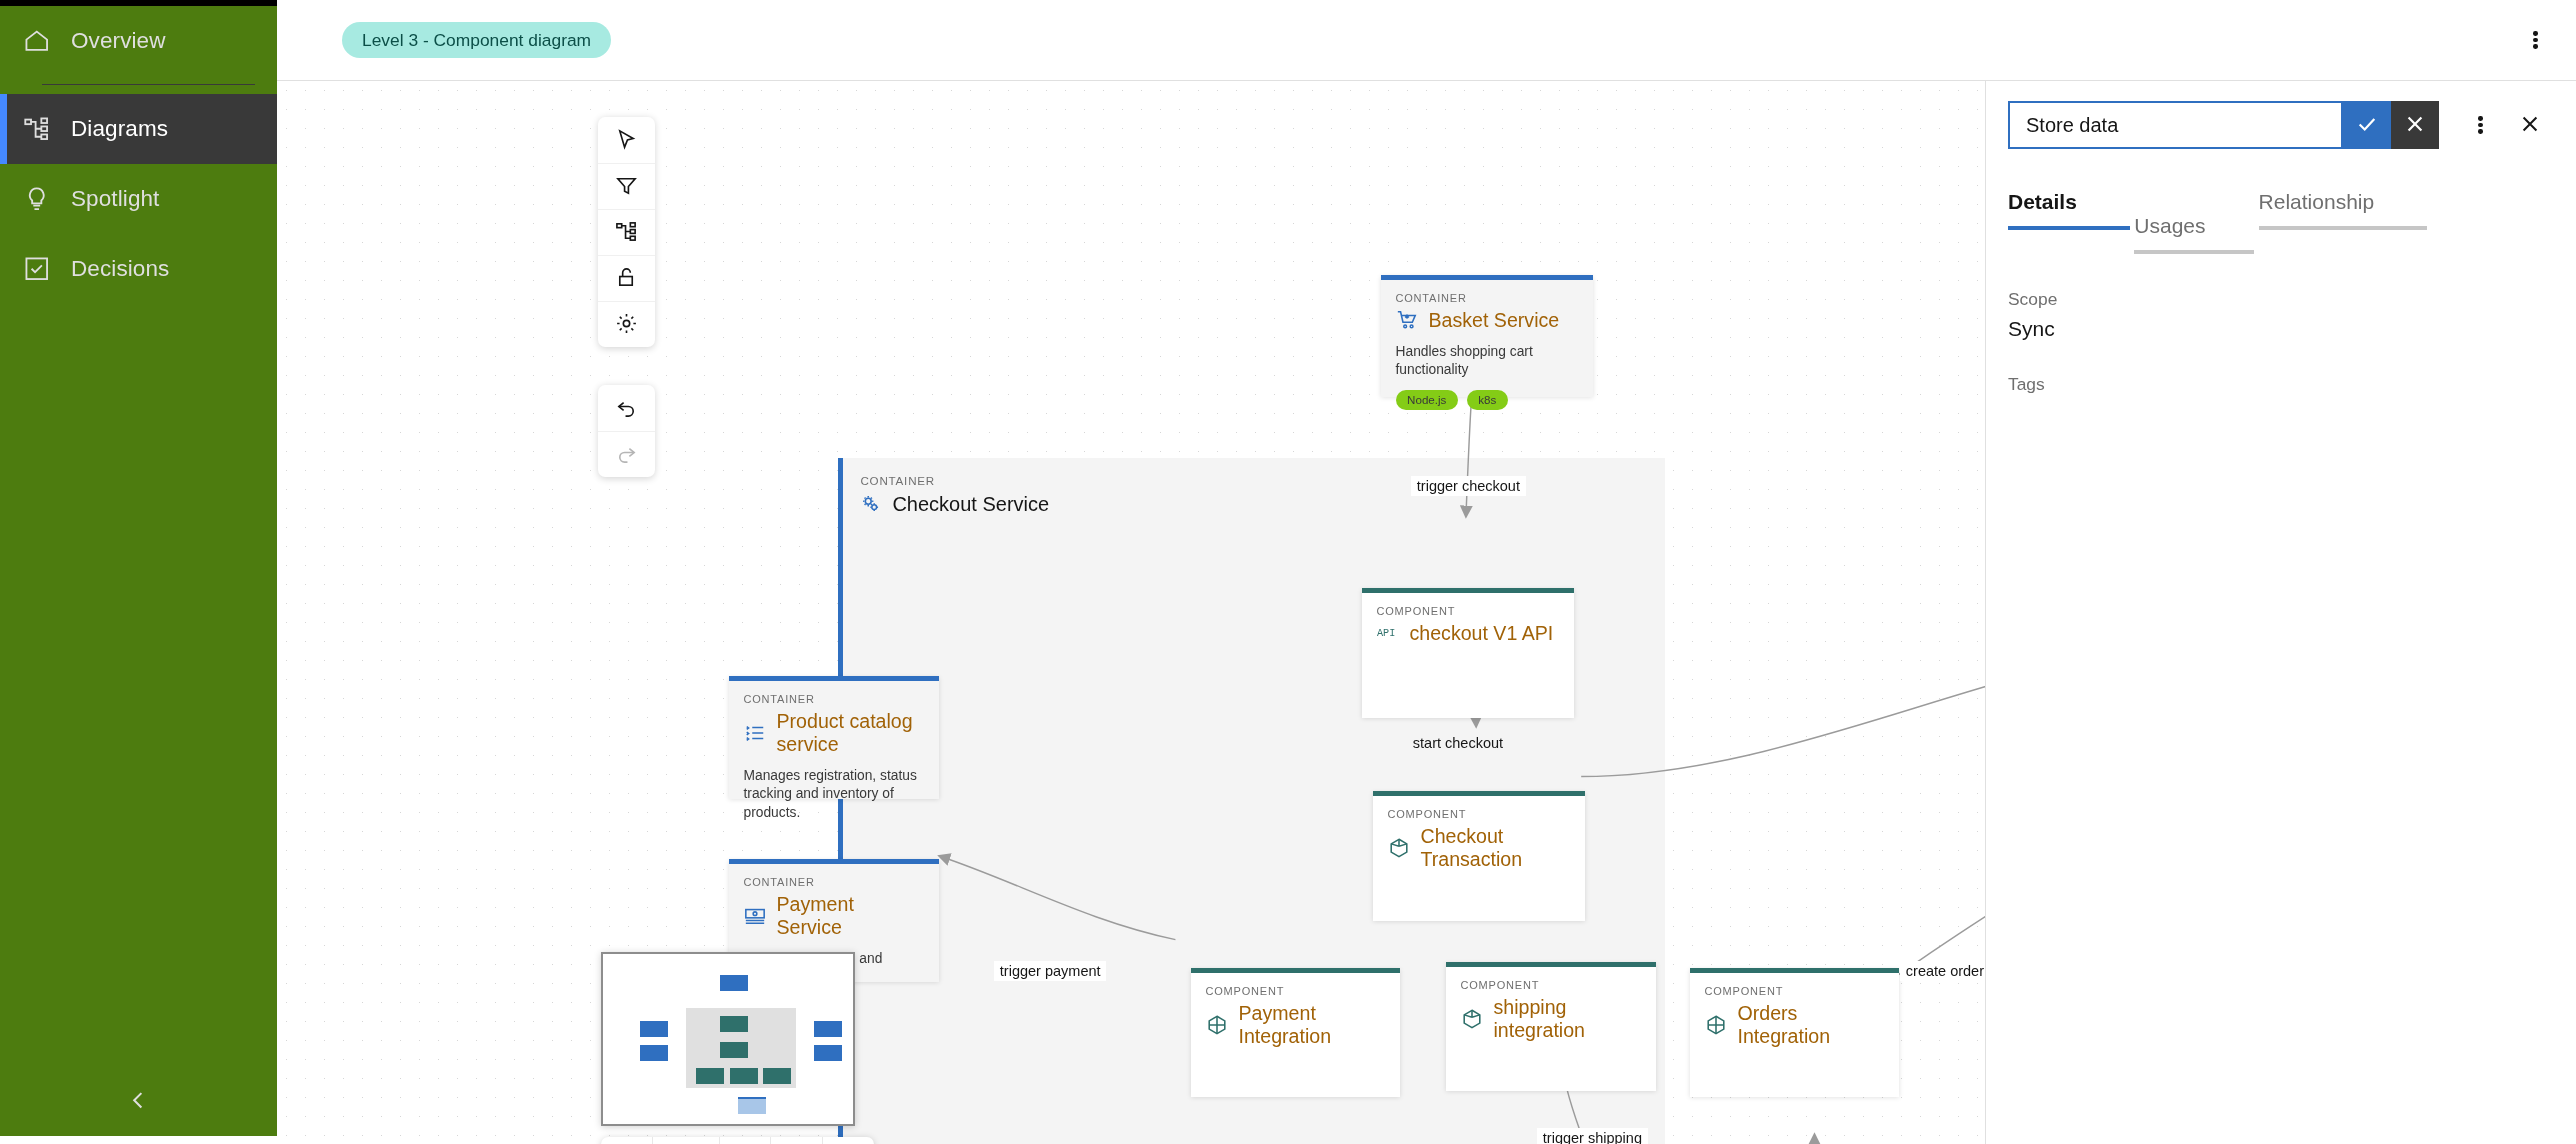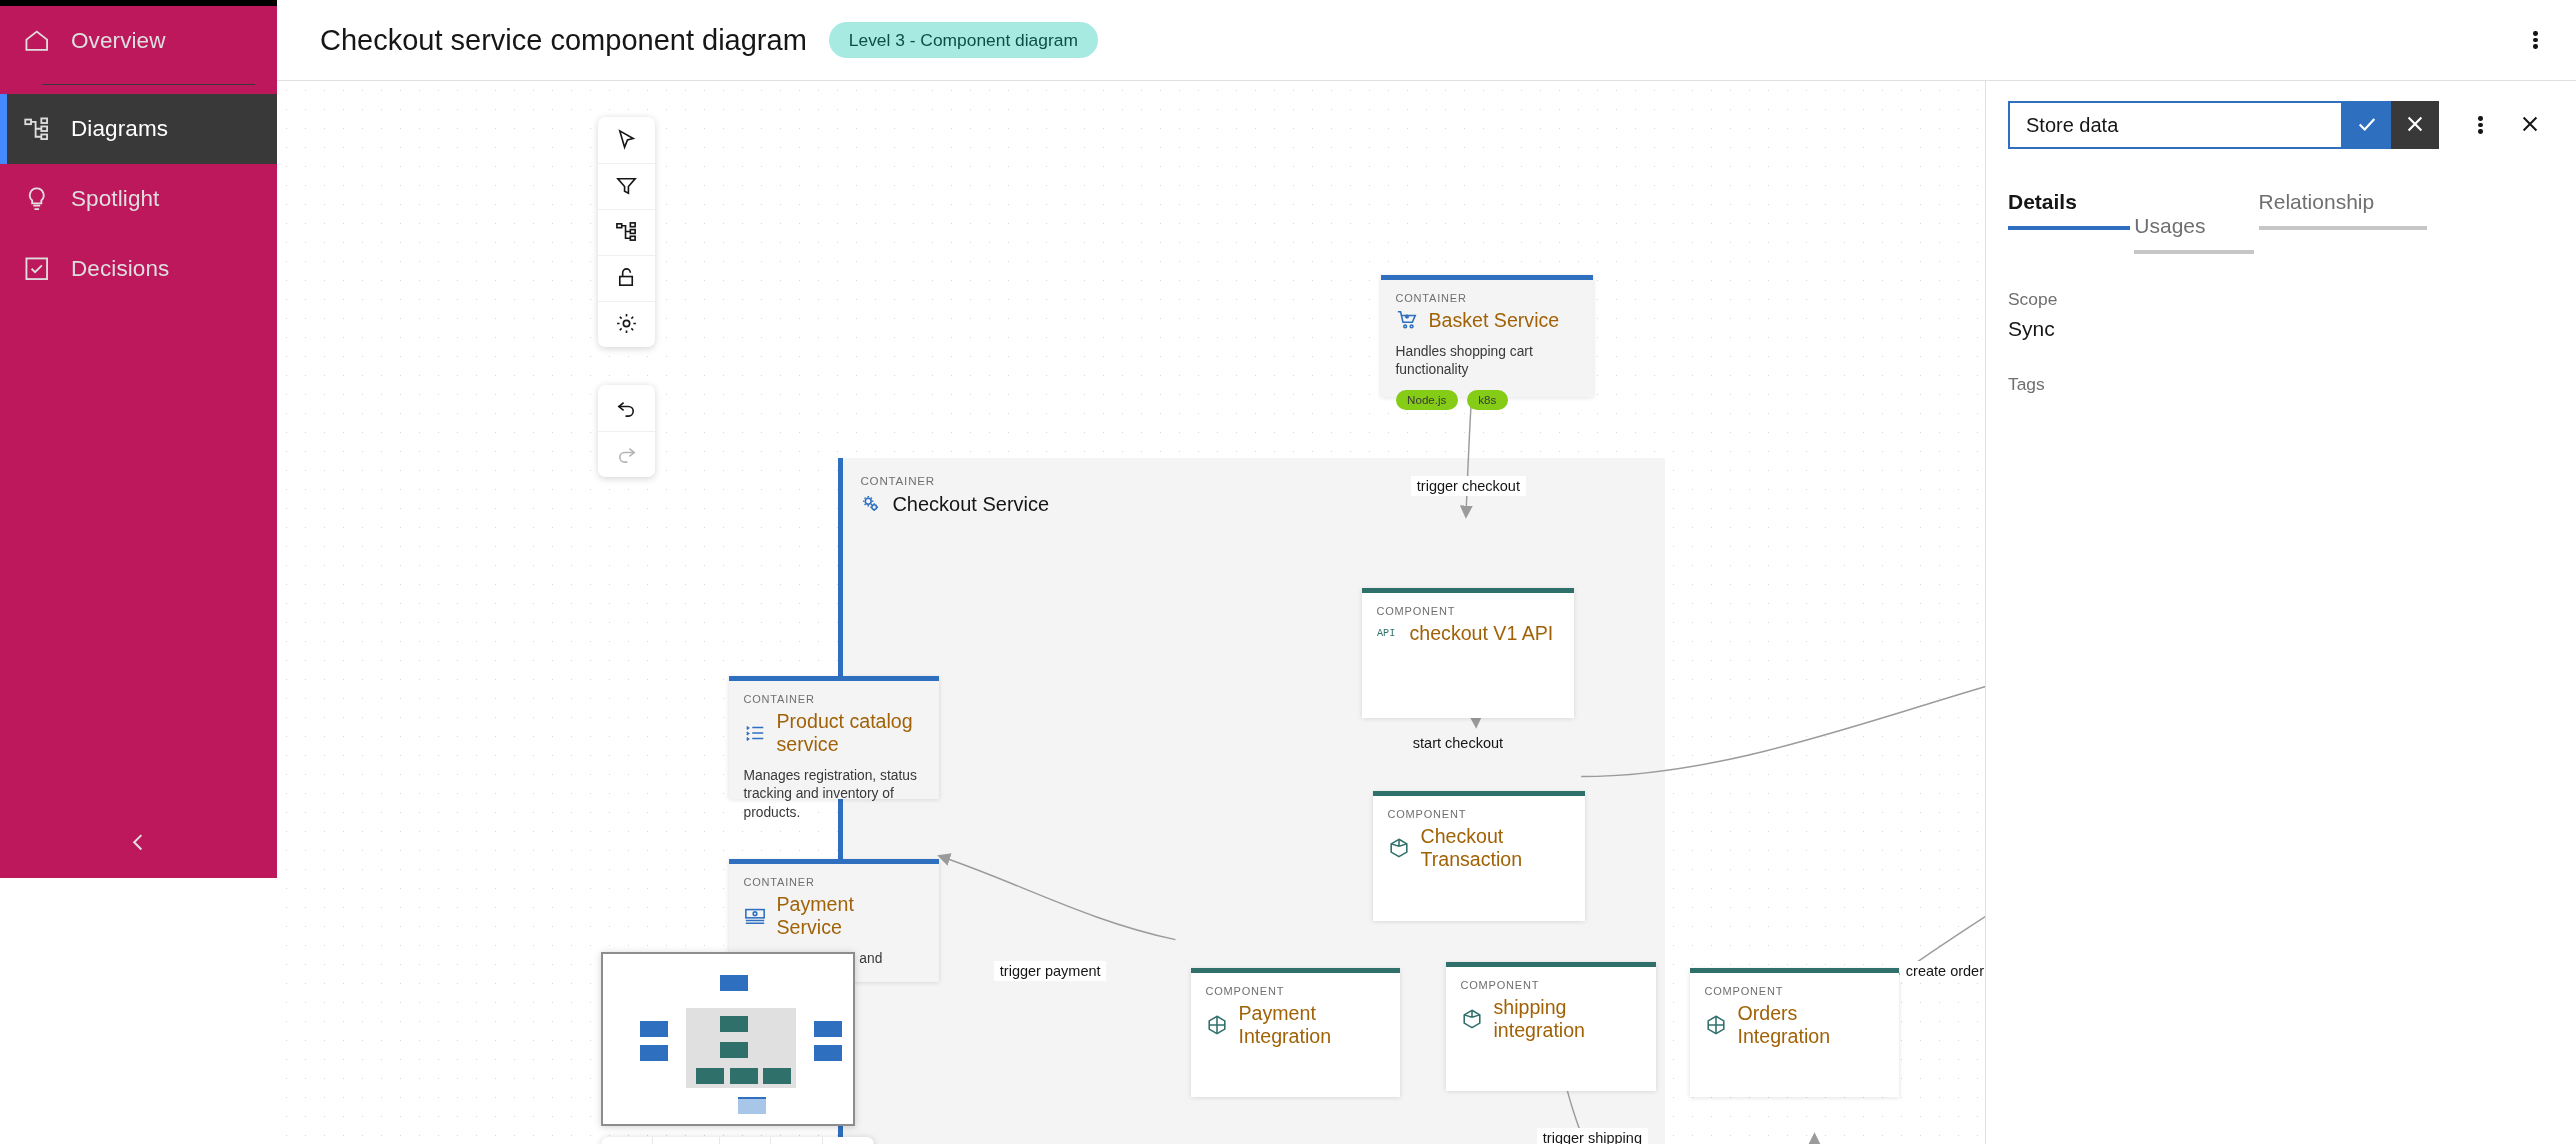--- a/index.html
+++ b/index.html
@@ -6,22 +6,22 @@
   html, body {
     width: 2576px; height: 1145px;
     overflow: hidden;
     font-family: "Liberation Sans", sans-serif;
     background: #ffffff;
   }
   .app { position: relative; width: 2576px; height: 1145px; display: flex; }
 
   
   .sidebar {
-    width: 277px; height: 878px;
-    background: #be185d;
+    width: 277px; height: 1136px;
+    background: #4d7c0f;
     position: relative;
     flex: 0 0 277px;
     color: #c6c6c6;
   }
   .sidebar-top-strip { height: 5.8px; background: #000; }
   .nav-item {
     height: 70px;
     display: flex; align-items: center;
     padding-left: 22px;
     gap: 19px;
@@ -299,21 +299,20 @@
         <svg viewBox="0 0 24 24">
             <path d="M15 5 L8 12 L15 19"></path>
           </svg>
       </span>
     </div>
   </nav>
 
   <div class="main">
 
     <header class="topbar">
-      <h1 class="page-title">Checkout service component diagram</h1>
       <span class="level-badge">Level 3 - Component diagram</span>
       <div class="topbar-kebab">
         <span>
           <span class="kebab-dot"></span>
             <span class="kebab-dot"></span>
             <span class="kebab-dot"></span>
         </span>
       </div>
     </header>
 

